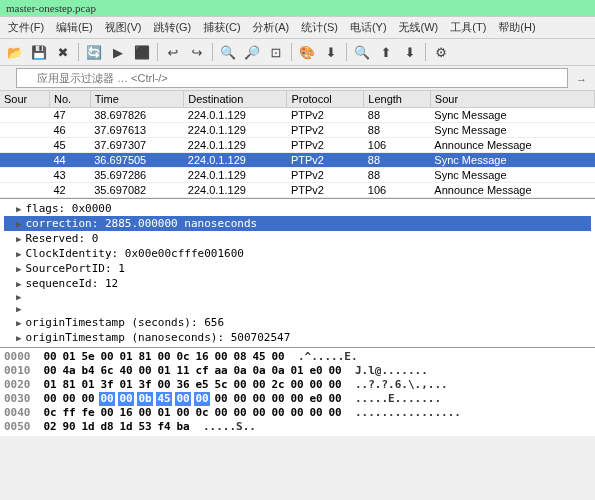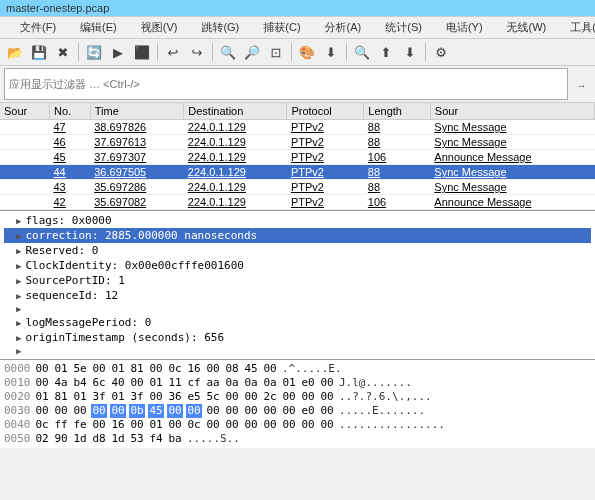--- a/index.html
+++ b/index.html
@@ -6,42 +6,42 @@
     body {
       font-family: 'Segoe UI', Tahoma, Geneva, Verdana, sans-serif;
       font-size: 11px;
       background: #f0f0f0;
       width: 595px;
       height: 500px;
       overflow: hidden;
     }
     
     .title-bar {
-      background: #7dd3fc;
+      background: #86efac;
       padding: 2px 6px;
       font-size: 11px;
       border-bottom: 1px solid #ccc;
       color: #333;
+      font-family: Liberation Serif, serif;
     }
     
     .menu-bar {
       background: #f0f0f0;
       display: flex;
       align-items: center;
       padding: 1px 2px;
       border-bottom: 1px solid #ccc;
       gap: 0;
     }
     .menu-item {
       padding: 2px 6px;
       font-size: 11px;
       cursor: pointer;
       white-space: nowrap;
       color: #333;
-      margin-left: 12px;
     }
     
     .toolbar {
       background: #f0f0f0;
       display: flex;
       align-items: center;
       padding: 2px 4px;
       border-bottom: 1px solid #ccc;
       gap: 2px;
     }
@@ -67,26 +67,27 @@
     .filter-bar {
       background: #f0f0f0;
       display: flex;
       align-items: center;
       padding: 2px 4px;
       border-bottom: 1px solid #ccc;
       gap: 4px;
     }
     .filter-input {
       flex: 1;
-      height: 32px;
+      height: 20px;
       border: 1px solid #aaa;
-      padding: 1px 4px;
+      padding: 1px 20px;
       font-size: 11px;
       background: white;
       color: #888;
+      margin-left: 12px;
     }
     .filter-arrow {
       font-size: 11px;
       color: #555;
       cursor: pointer;
       padding: 0 4px;
     }
     
     .packet-table-wrapper {
       background: white;
@@ -109,21 +110,20 @@
       font-weight: normal;
       border-right: 1px solid #ccc;
       white-space: nowrap;
     }
     .packet-table tbody tr {
       border-bottom: 1px solid #eee;
     }
     .packet-table tbody td {
       padding: 1px 4px;
       white-space: nowrap;
-      text-decoration: underline;
     }
     .row-selected {
       background: #3d6fc8 !important;
       color: white !important;
       margin-top: 44px;
     }
     
     .detail-pane {
       background: white;
       border-bottom: 1px solid #999;
@@ -151,22 +151,23 @@
     .hex-pane {
       background: white;
       padding: 2px 4px;
       font-family: monospace;
       font-size: 11px;
       overflow: hidden;
     }
     .hex-row {
       display: flex;
       align-items: center;
-      gap: 0;
+      gap: 8px;
       line-height: 14px;
+      font-weight: bold;
     }
     .hex-offset {
       color: #888;
       min-width: 30px;
     }
     .hex-bytes {
       display: flex;
       gap: 3px;
       flex-wrap: nowrap;
     }
@@ -330,28 +331,28 @@
     </div>
     <div class="detail-row" style="padding-left: 12px;">
       <span class="expand-icon">▶</span>
       <span>sequenceId: 12</span>
     </div>
     <div class="detail-row" style="padding-left: 12px;">
       <span class="expand-icon">▶</span>
     </div>
     <div class="detail-row" style="padding-left: 12px;">
       <span class="expand-icon">▶</span>
-      <span>logMessagePeriod: 0</span>
     </div>
     <div class="detail-row" style="padding-left: 12px;">
       <span class="expand-icon">▶</span>
       <span>originTimestamp (seconds): 656</span>
     </div>
     <div class="detail-row" style="padding-left: 12px;">
       <span class="expand-icon">▶</span>
+      <span>originTimestamp (nanoseconds): 500702547</span>
     </div>
   </div>
 
 <div class="hex-pane" id="hex-pane">
 <div class="hex-row">
       <span class="hex-offset">0000</span>
       <div class="hex-bytes">
         <span class="hex-byte">00</span>
         <span class="hex-byte">01</span>
         <span class="hex-byte">5e</span>

